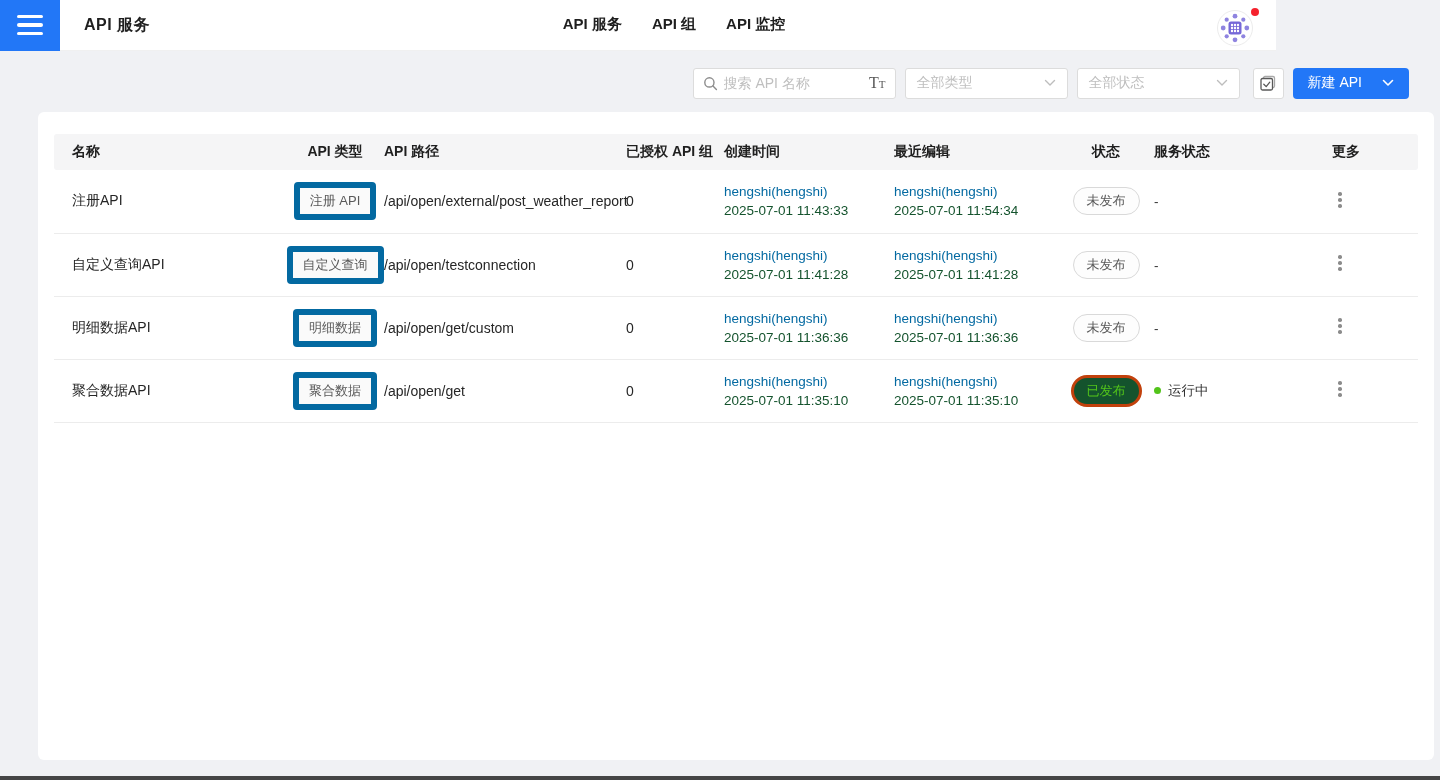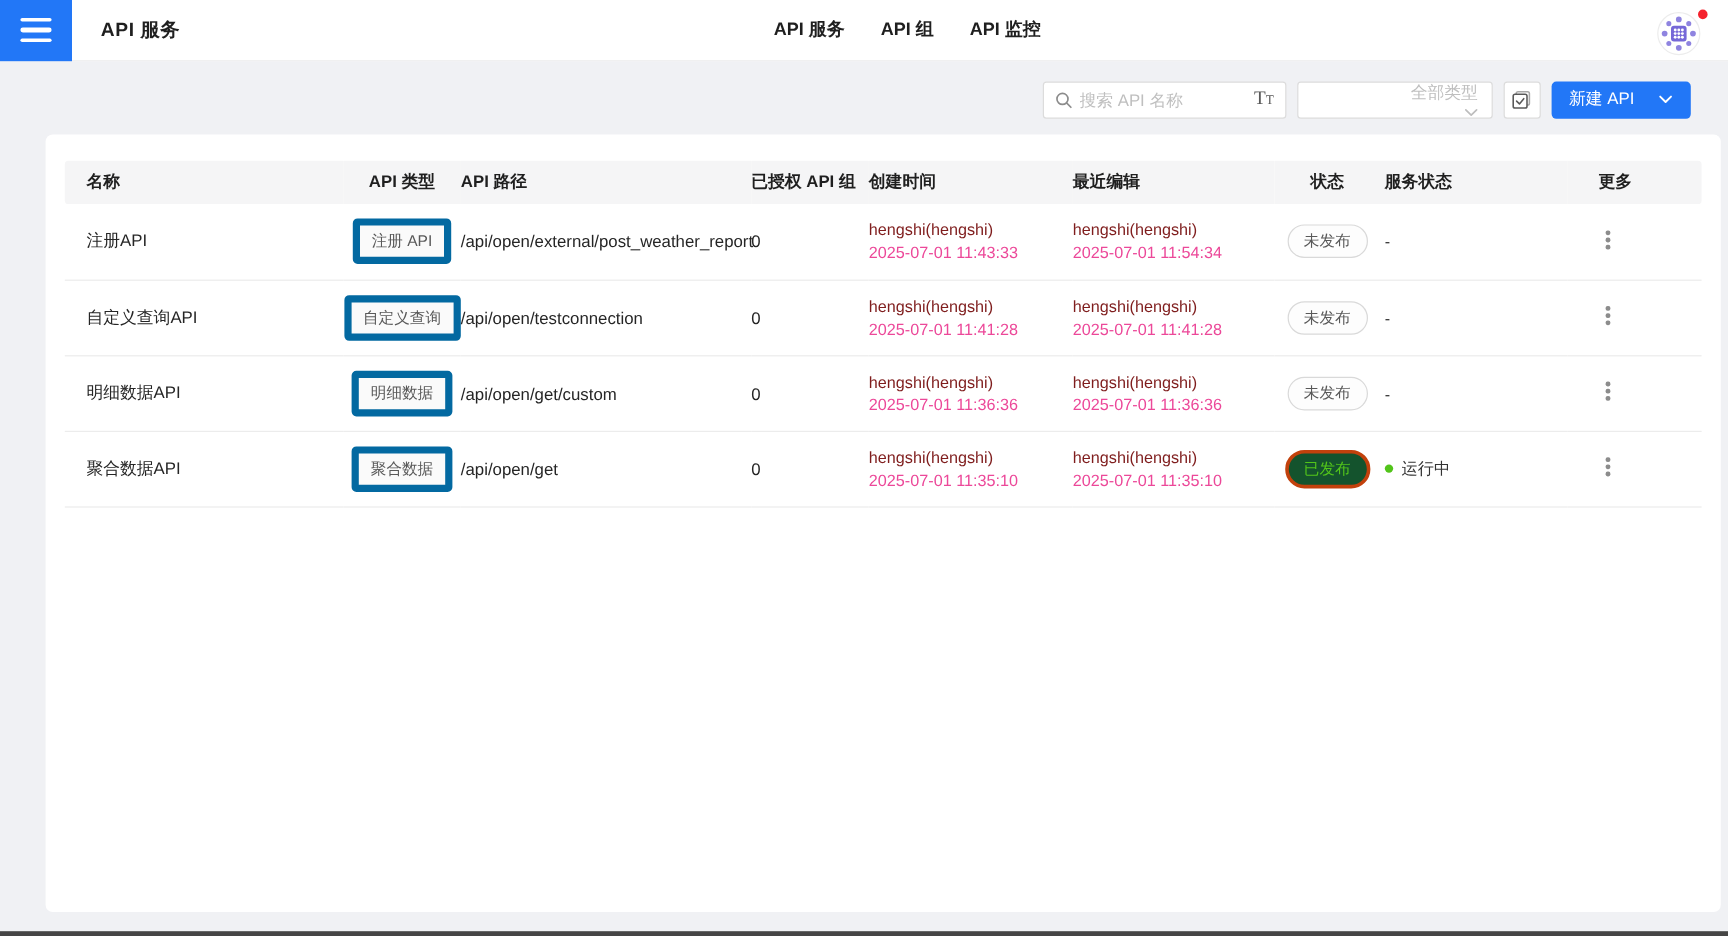--- a/index.html
+++ b/index.html
@@ -7,21 +7,21 @@
   body {
     font-family: "Liberation Sans", "DejaVu Sans", sans-serif;
     background: #f0f1f4;
     position: relative;
     overflow: hidden;
     color: #262626;
   }
 
   
   .topbar {
-    position: absolute; top: 0; left: 0; width: 1440px; height: 51px;
+    position: absolute; top: 0; left: 0; width: 1276px; height: 51px;
     background: #ffffff; display: flex; align-items: center;
     border-bottom: 1px solid #f0f0f0;
   }
   .hamburger {
     width: 60px; height: 51px; background: #2277f7;
     display: flex; flex-direction: column; justify-content: center; align-items: center;
     gap: 5px; cursor: pointer; flex: 0 0 auto;
   }
   .hamburger i { display: block; width: 26px; height: 3.5px; background: #fff; border-radius: 2px; }
   .app-title { margin-left: 24px; font-size: 16px; font-weight: bold; color: #1f1f1f; letter-spacing: .5px; }
@@ -59,22 +59,22 @@
     font-family: "Liberation Sans", sans-serif; background: transparent; margin-left: 6px;
   }
   .search-box input::placeholder { color: #bfbfbf; }
   .tt-toggle {
     font-family: "Liberation Serif", serif; color: #595959; font-size: 16px; line-height: 1;
     cursor: pointer; user-select: none; flex: 0 0 auto;
   }
   .tt-toggle small { font-size: 11px; }
   .select {
     width: 163px; height: 31px; background: #fff; border: 1px solid #dcdcdc; border-radius: 3px;
-    display: flex; align-items: flex-end; justify-content: space-between;
-    padding: 0 11px; margin-right: 9px; font-size: 14px; color: #bfbfbf; cursor: pointer; flex-direction: column;
+    display: flex; align-items: center; justify-content: space-between;
+    padding: 0 11px; margin-right: 9px; font-size: 14px; color: #bfbfbf; cursor: pointer;
   }
   .select:nth-of-type(3) { margin-right: 13px; }
   .icon-btn {
     width: 31px; height: 31px; background: #fff; border: 1px solid #dcdcdc; border-radius: 3px;
     display: flex; align-items: center; justify-content: center; cursor: pointer; margin-right: 9px;
   }
   .primary-btn {
     height: 31px; background: #2277f7; border: none; border-radius: 4px;
     color: #fff; font-size: 14px; padding: 0 15px; display: flex; align-items: center; gap: 20px;
     cursor: pointer; font-family: "Liberation Sans", sans-serif;
@@ -102,22 +102,22 @@
   .col-created{ width: 170px; }
   .col-edited { width: 168px; }
   .col-status { width: 88px;  text-align: center; }
   .col-service{ width: 156px; padding-left: 4px; }
   .col-more   { width: 112px; padding-left: 26px; }
 
   .type-tag {
     display: inline-block; padding: 4px 10px; font-size: 13px; color: #595959;
     background: #fafafa; border: 6px solid #0369a1; border-radius: 4px; white-space: nowrap;
   }
-  .who { font-size: 13.5px; color: #7f1d1d; line-height: 19px; }
-  .when { font-size: 13.5px; color: #ec4899; line-height: 19px; }
+  .who { font-size: 13.5px; color: #0369a1; line-height: 19px; }
+  .when { font-size: 13.5px; color: #14532d; line-height: 19px; }
   .status-pill {
     display: inline-block; padding: 4px 13px; font-size: 13px; border-radius: 999px; white-space: nowrap;
   }
   .status-pill.unpublished { color: #595959; background: #fdfdfd; border: 1px solid #d9d9d9; }
   .status-pill.published   { color: #52c41a; background: #14532d; border: 3px solid #c2410c; }
   .svc { display: inline-flex; align-items: center; gap: 7px; font-size: 13.5px; color: #333; }
   .svc .run-dot { display: none; width: 7px; height: 7px; border-radius: 50%; background: #52c41a; }
   .svc.running .run-dot { display: inline-block; }
   .more-btn { display: inline-block; cursor: pointer; padding: 4px 6px; }
   .more-btn i { display: block; width: 3.5px; height: 3.5px; border-radius: 50%; background: #8c8c8c; margin: 2.5px auto; }
@@ -186,20 +186,26 @@
     <span class="tt-toggle">T<small>T</small></span>
   </div>
 
   <div class="select">
     <span>全部类型</span>
     <svg width="12" height="8" viewBox="0 0 12 8">
       <polyline points="1.5,1.5 6,6 10.5,1.5" fill="none" stroke="#bdbdbd" stroke-width="1.4" stroke-linecap="round" stroke-linejoin="round"></polyline>
     </svg>
   </div>
 
+  <div class="select">
+    <span>全部状态</span>
+    <svg width="12" height="8" viewBox="0 0 12 8">
+      <polyline points="1.5,1.5 6,6 10.5,1.5" fill="none" stroke="#bdbdbd" stroke-width="1.4" stroke-linecap="round" stroke-linejoin="round"></polyline>
+    </svg>
+  </div>
 
   <div class="icon-btn">
     <svg width="18" height="18" viewBox="0 0 18 18">
       <rect x="4.5" y="2.5" width="11" height="11" rx="1.5" fill="none" stroke="#a8a8a8" stroke-width="1.3"></rect>
       <rect x="2" y="4.5" width="11.5" height="11.5" rx="1.5" fill="#ffffff" stroke="#595959" stroke-width="1.3"></rect>
       <polyline points="4.8,10.3 7.2,12.6 10.8,8.2" fill="none" stroke="#595959" stroke-width="1.3" stroke-linecap="round" stroke-linejoin="round"></polyline>
     </svg>
   </div>
 
   <button class="primary-btn">

